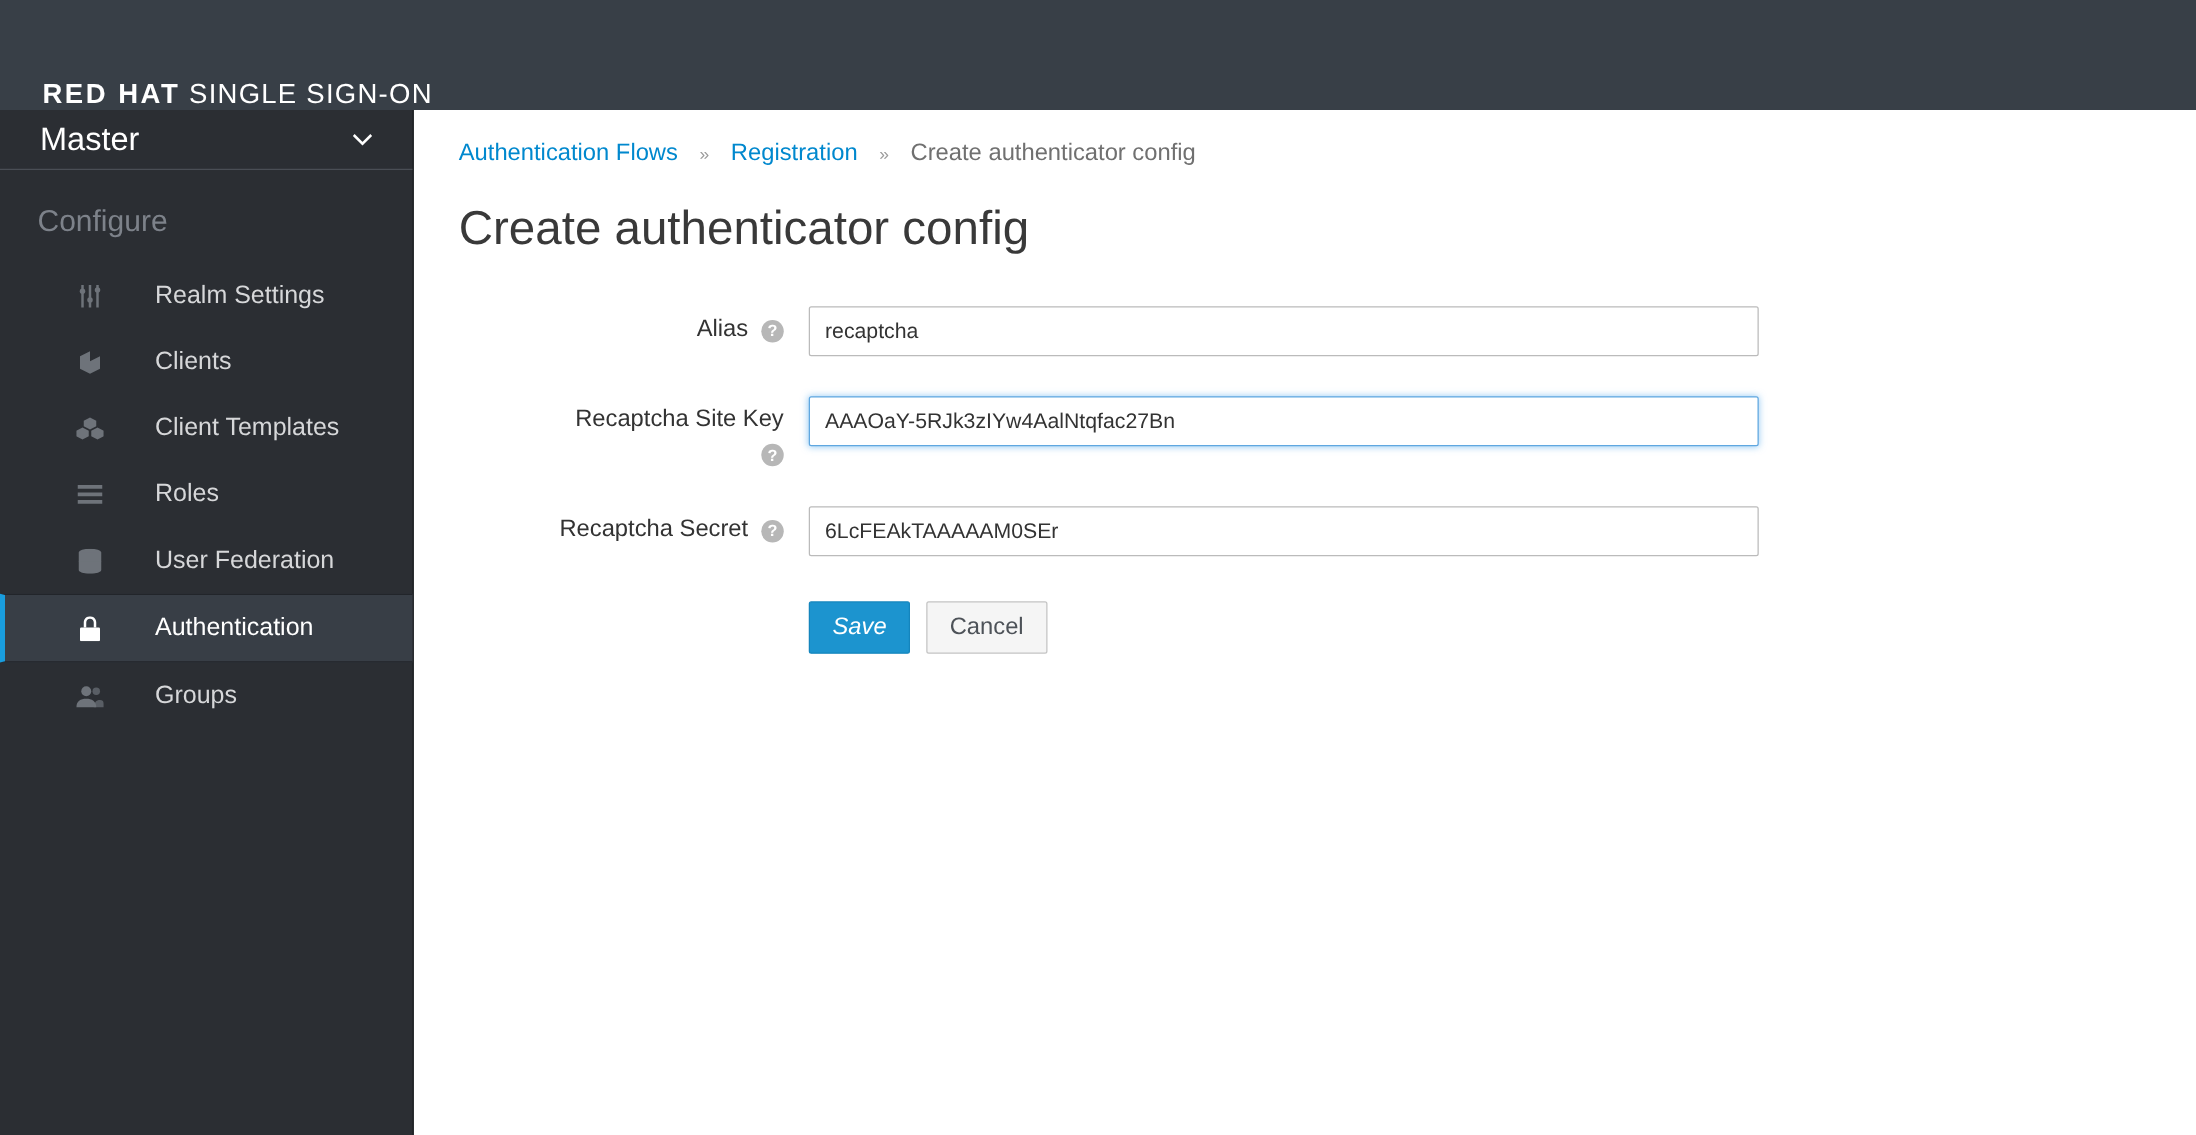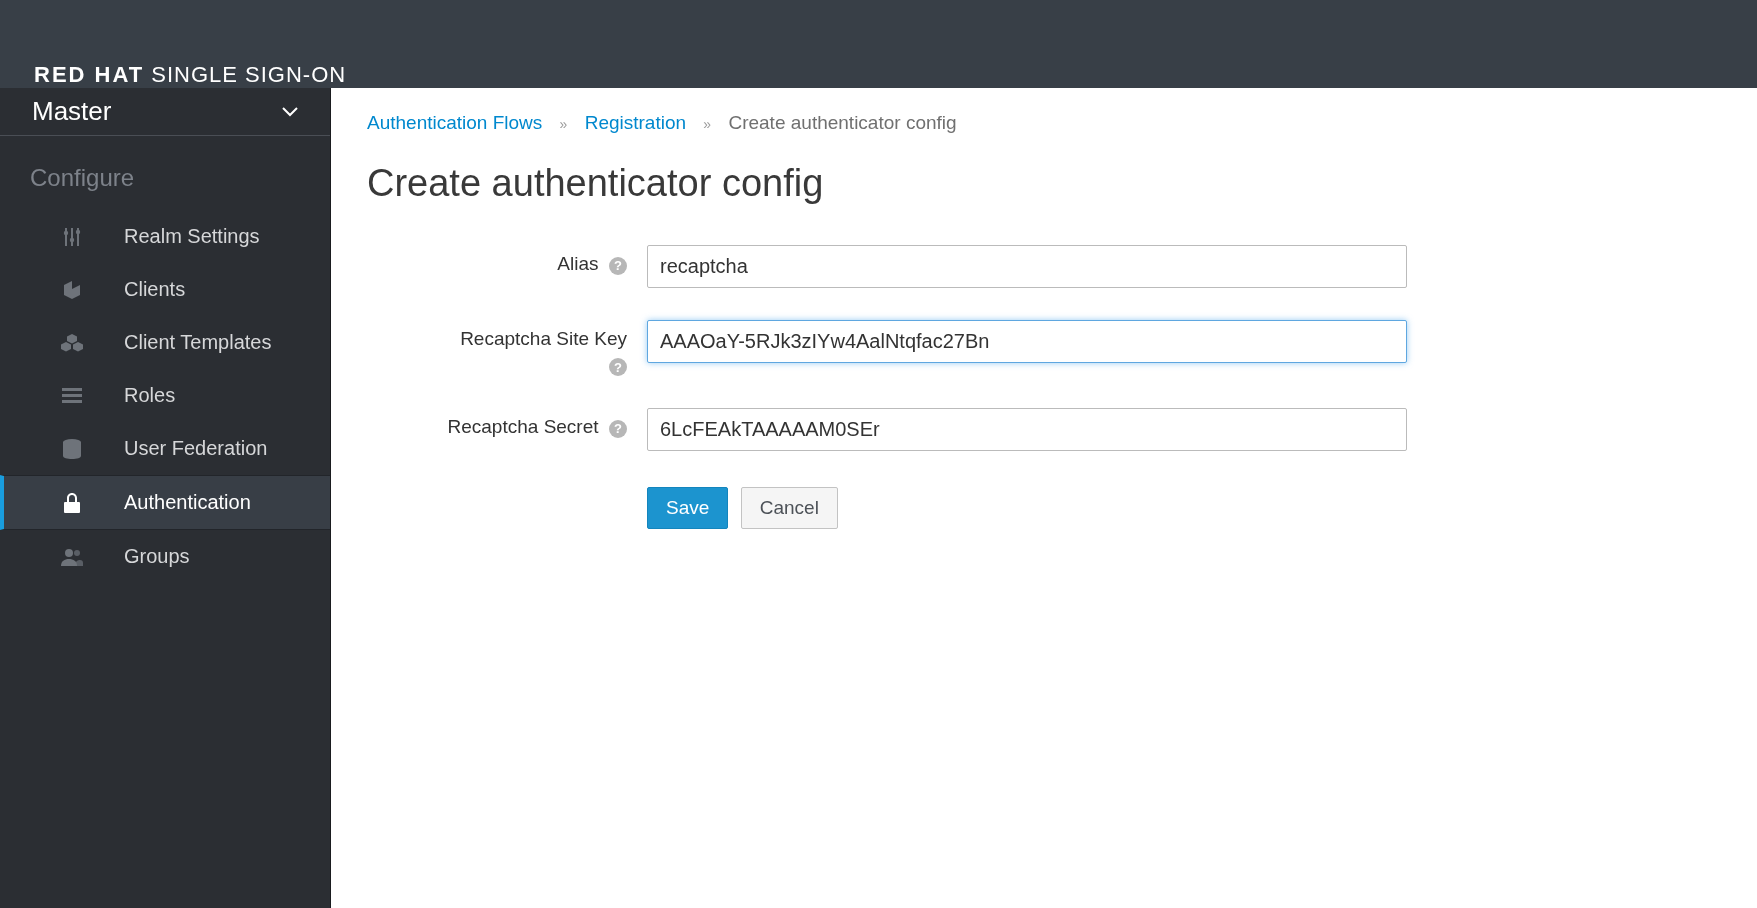--- a/index.html
+++ b/index.html
@@ -153,21 +153,21 @@
     .help-icon.below {
       display: flex;
       margin: 8px 0 0 auto;
     }
     .form-input-col {
       flex: 0 0 760px;
     }
     .text-input {
       width: 100%;
       padding: 9px 12px;
-      font-size: 20px;
+      font-size: 17px;
       border: 1px solid #bbbbbb;
       border-radius: 2px;
       color: #333;
       background: #fff;
     }
     .text-input.focused {
       border: 1px solid #5fa7e0;
       box-shadow: 0 0 6px rgba(82, 168, 236, 0.6);
       outline: none;
     }
@@ -178,20 +178,21 @@
       padding: 9px 18px;
       font-size: 19px;
       border-radius: 2px;
       cursor: pointer;
       margin-right: 8px;
     }
     .btn-primary {
       background: #1c94cf;
       border: 1px solid #1485bd;
       color: #fff;
+      font-style: italic;
     }
     .btn-default {
       background: #f5f5f5;
       border: 1px solid #c3c3c3;
       color: #4d5258;
     }
   </style>
 </head>
 <body>
 

